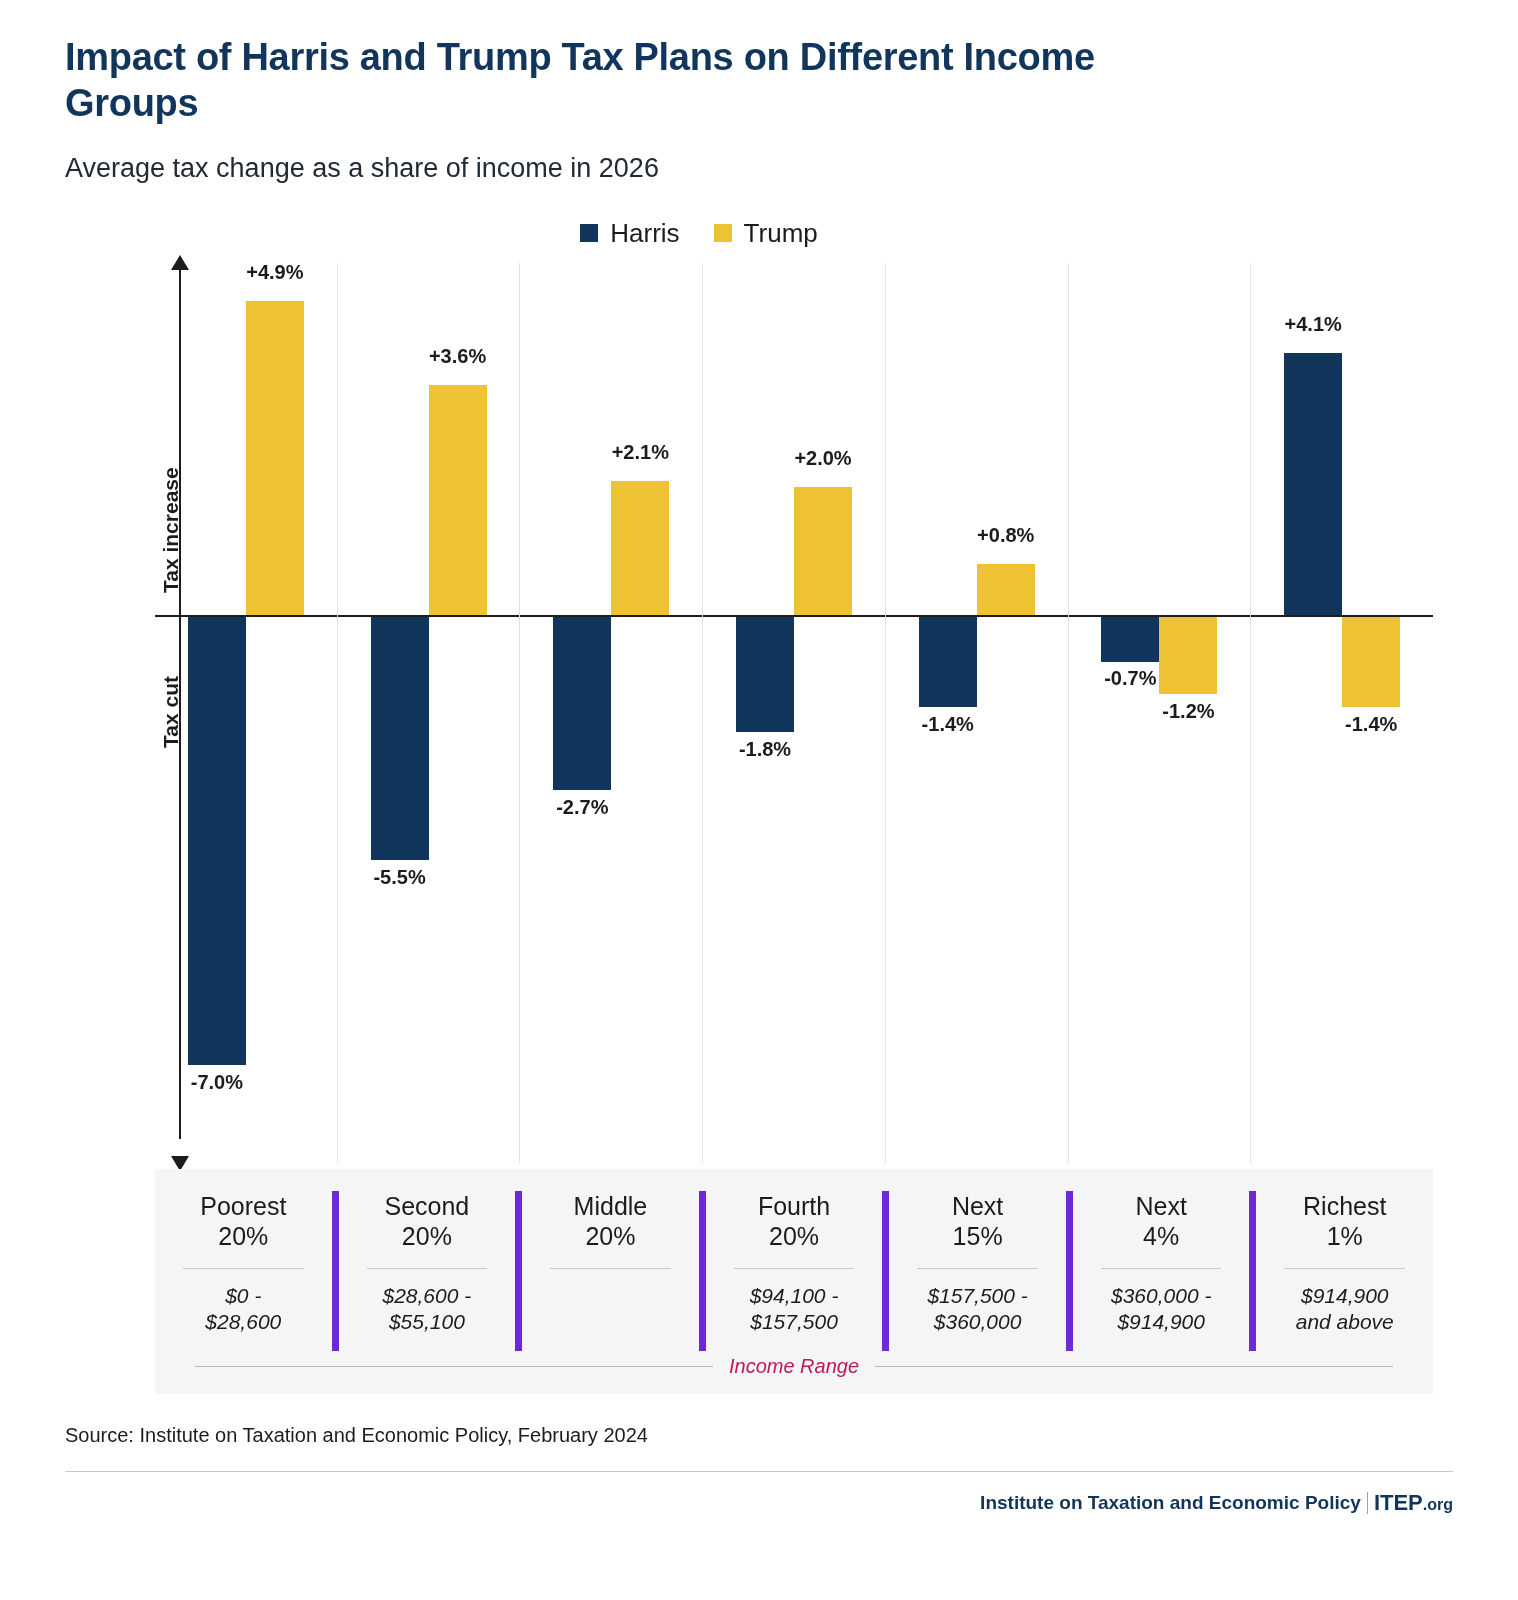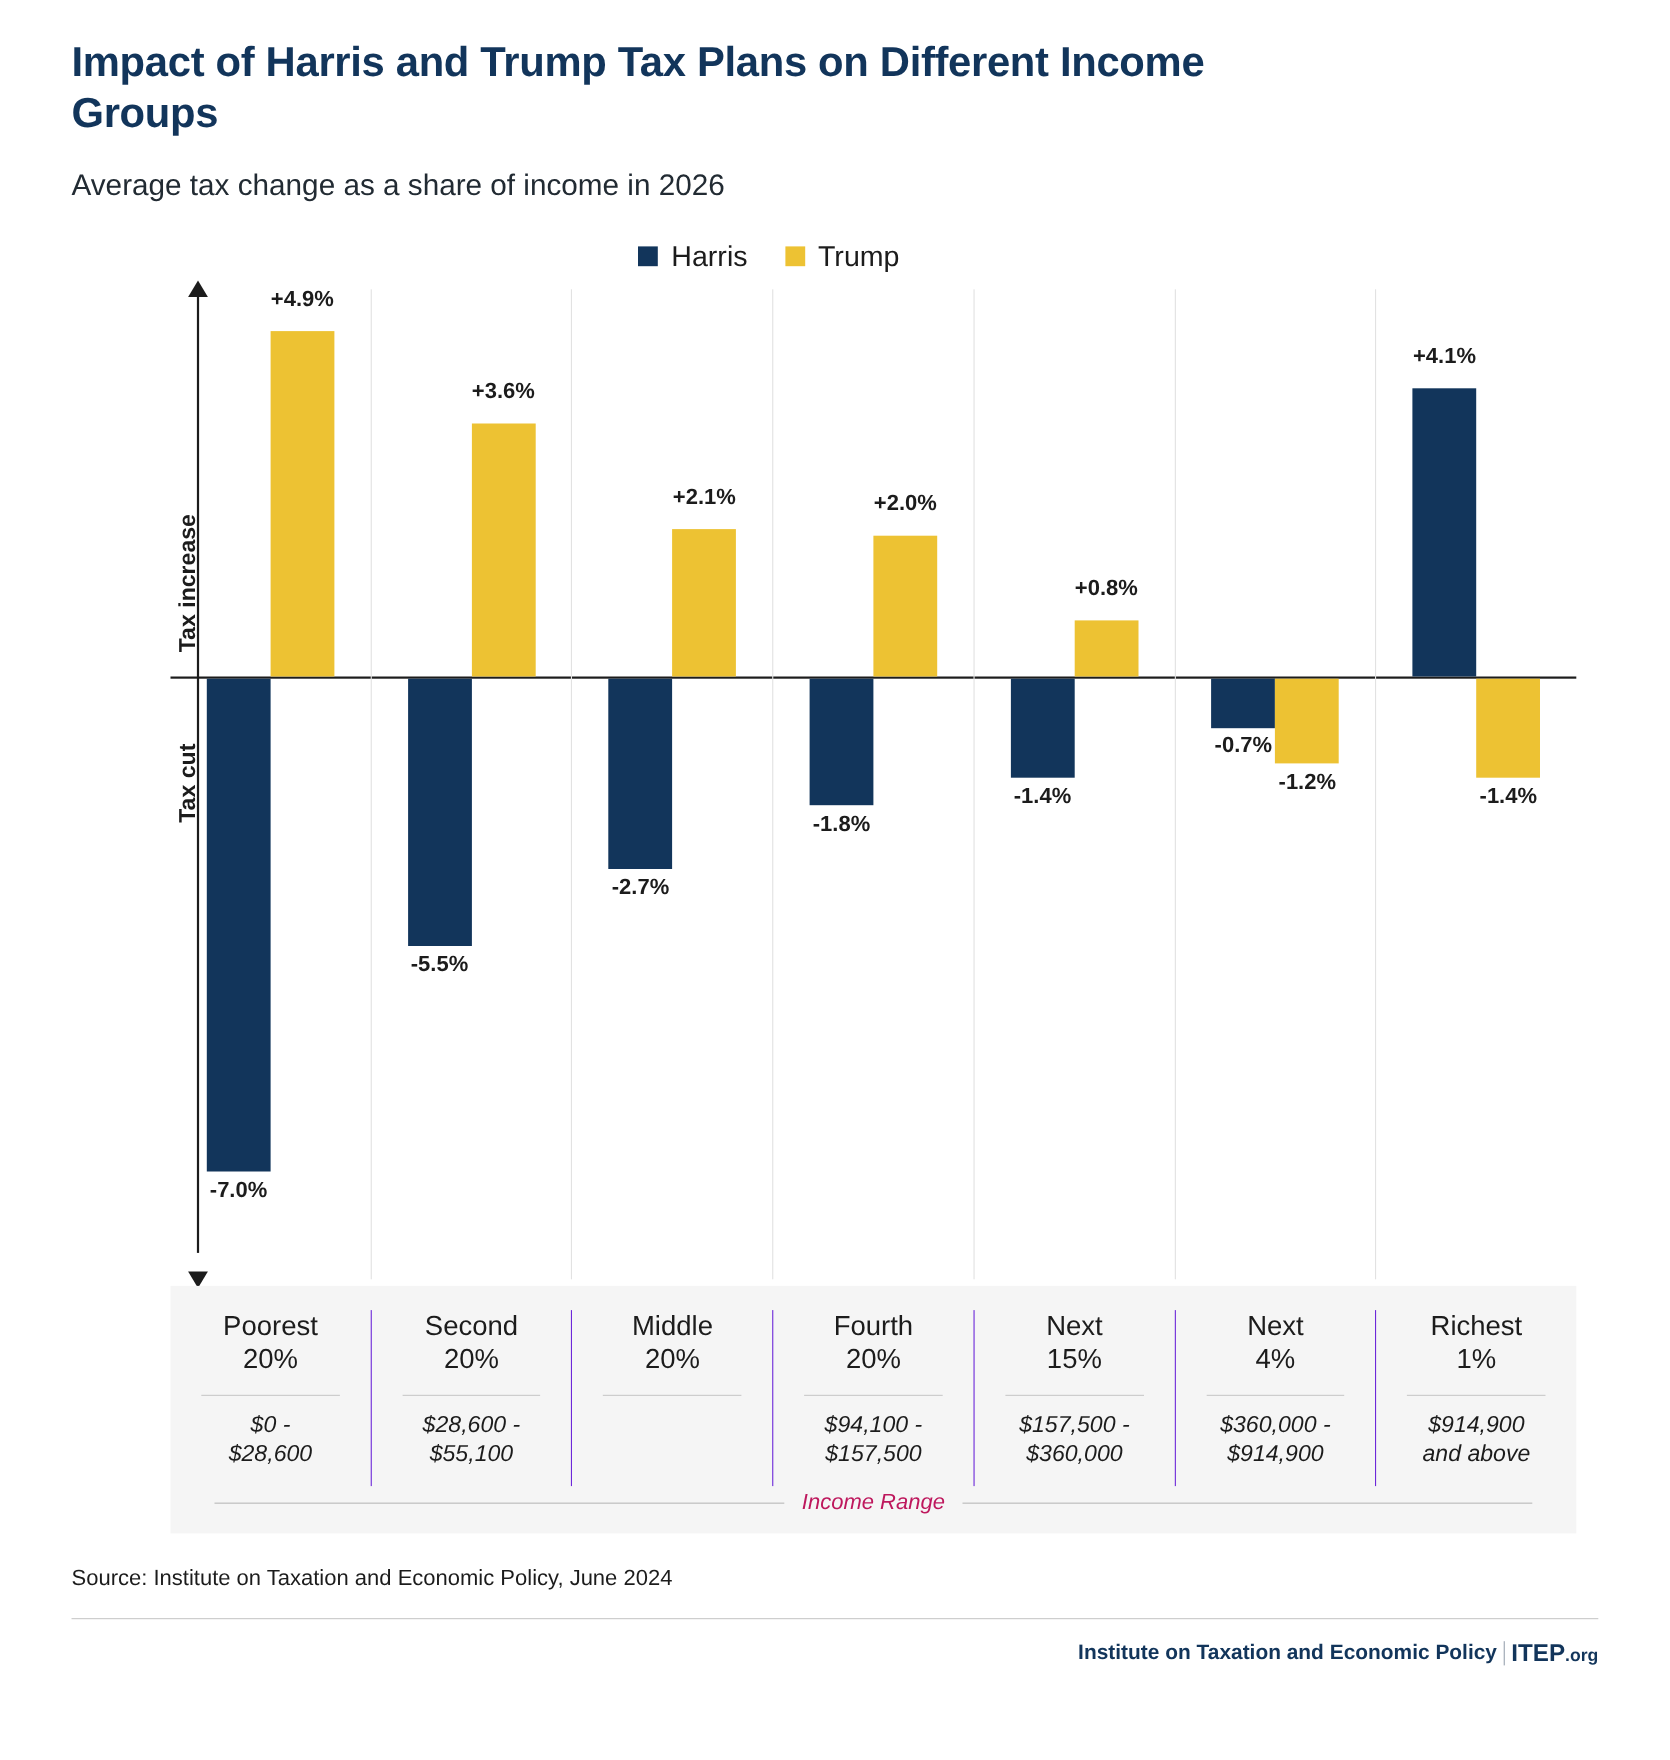--- a/index.html
+++ b/index.html
@@ -167,21 +167,21 @@
     padding: 22px 0 10px 0;
     margin-left: 90px;
     margin-right: 20px;
   }
   .cat-row {
     display: flex;
   }
   .cat-cell {
     flex: 1 1 0;
     text-align: center;
-    border-right: 1px solid #6d28d9;
+    border-right: 7px solid #6d28d9;
     padding: 0 6px;
     box-sizing: border-box;
   }
   .cat-cell:last-child { border-right: none; }
   .cat-name {
     font-size: 25px;
     color: #1c1c1c;
     line-height: 1.22;
     padding-bottom: 16px;
   }
@@ -451,21 +451,21 @@
       </div>
     </div>
 
     <div class="axis-caption">
       <div class="line"></div>
       <div class="txt">Income Range</div>
       <div class="line"></div>
     </div>
   </div>
 
-  <div class="source">Source: Institute on Taxation and Economic Policy, June 2024</div>
+  <div class="source">Source: Institute on Taxation and Economic Policy, February 2024</div>
   <div class="footer-rule"></div>
   <div class="footer">
     <span>Institute on Taxation and Economic Policy</span>
     <span class="divider"></span>
     <span class="itep"><span>ITEP</span><span class="org">.org</span></span>
   </div>
 
 </div>
 
 </body></html>

